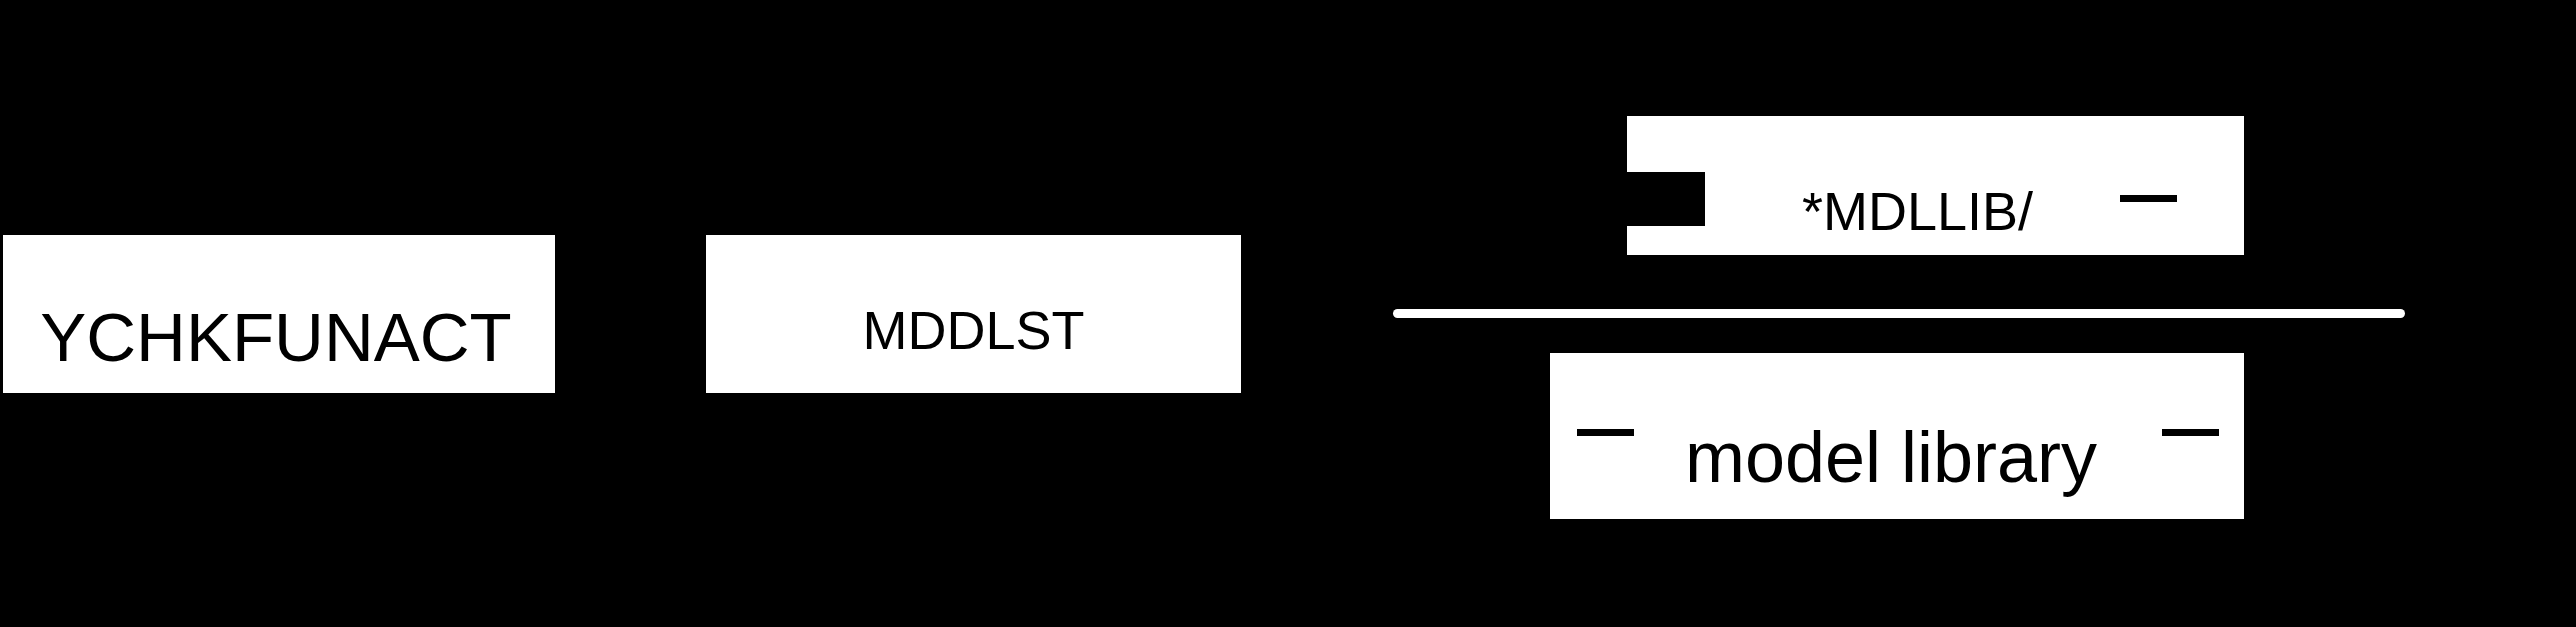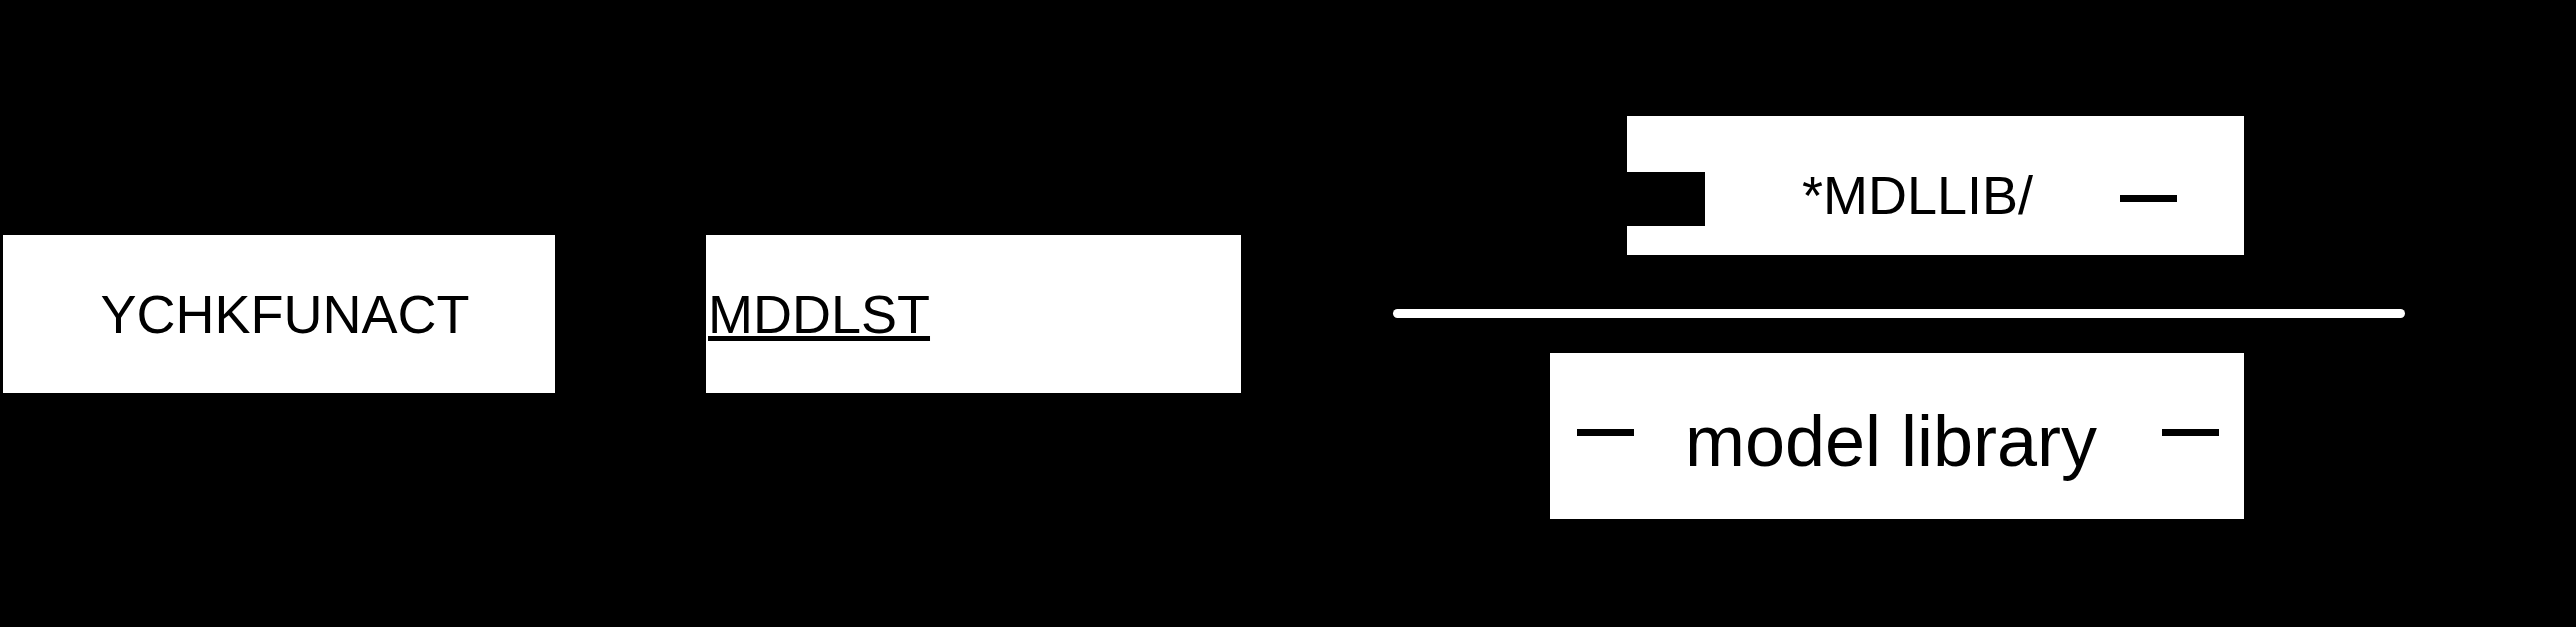--- a/index.html
+++ b/index.html
@@ -20,20 +20,21 @@
     position: absolute;
     background: #ffffff;
     box-sizing: border-box;
   }
   .panel-label {
     position: absolute;
     color: #000000;
     font-family: "Liberation Sans", sans-serif;
     white-space: nowrap;
     line-height: 1;
+    margin-top: 16px;
   }
   
   .rail-black {
     position: absolute;
     background: #000000;
   }
   
   .rail-white {
     position: absolute;
     background: #ffffff;
@@ -53,24 +54,24 @@
     position: absolute;
     background: #000000;
   }
 </style>
 </head>
 <body>
 
 <div id="stage">
 
   <div class="panel" style="left:3.1px; top:235px; width:552px; height:158px;"></div>
-  <div class="panel-label" style="left:11px; top:287px; width:548px; text-align:center; font-size:54px;">YCHKFUNACT</div>
+  <div class="panel-label" style="left:2px; top:287px; width:548px; text-align:center; font-size:69px;">YCHKFUNACT</div>
 
   <div class="panel" style="left:706px; top:235px; width:535px; height:158px;"></div>
-  <div class="panel-label" style="left:708px; top:287px; width:531px; font-size:54px;text-decoration:underline;">MDDLST</div>
+  <div class="panel-label" style="left:708px; top:287px; width:531px; text-align:center; font-size:54px;">MDDLST</div>
 
   <div class="panel" style="left:1627px; top:116px; width:617px; height:139px;"></div>
 
   <div class="notch" style="left:1627px; top:172px; width:78px; height:54px;"></div>
   <div class="arrow-black" style="left:1627px; top:172px;"></div>
   <div class="panel-label" style="left:1737px; top:168px; width:361px; text-align:center; font-size:54px;">*MDLLIB/</div>
   <div class="rail-black" style="left:2120px; top:195px; width:57px; height:6.7px;"></div>
 
   <div class="rail-white" style="left:1393px; top:309px; width:1012px; height:9.3px;"></div>
 

